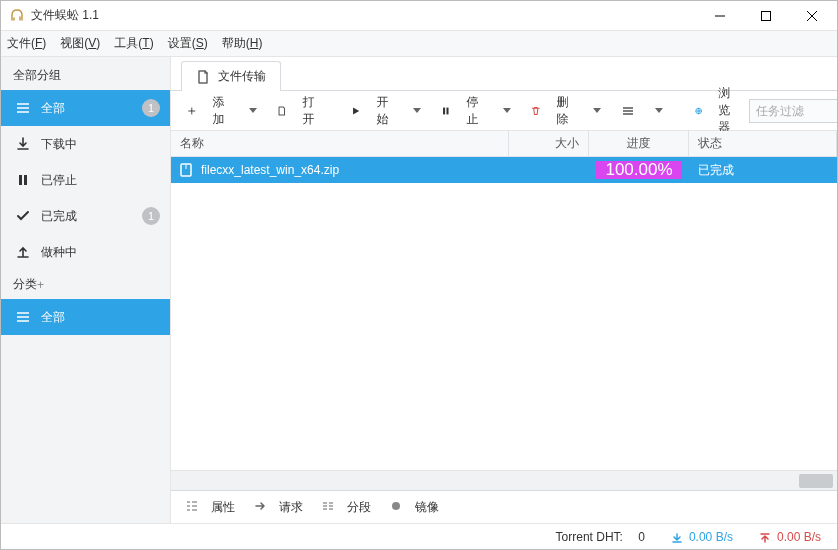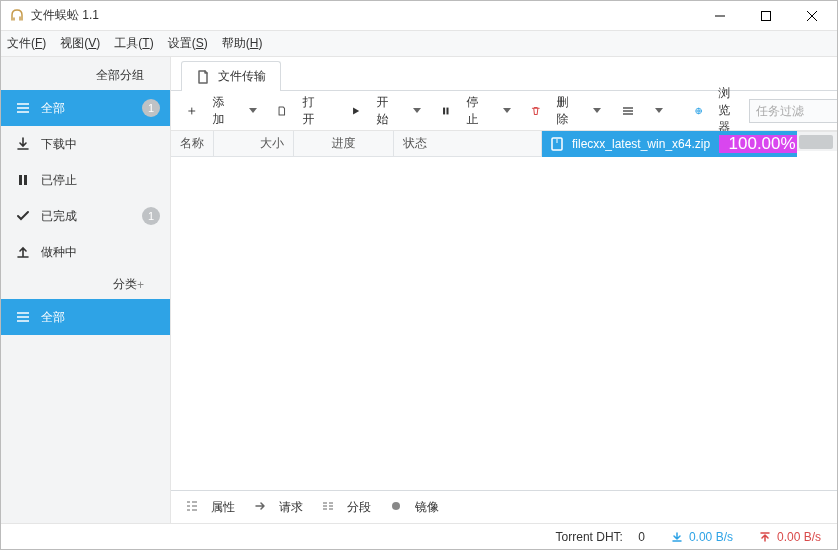--- a/index.html
+++ b/index.html
@@ -6,38 +6,38 @@
 body{width:838px;height:550px;background:#fff;display:flex;flex-direction:column;border:1px solid #bbb;overflow:hidden}
 .titlebar{height:30px;display:flex;align-items:center;padding:0 2px 0 8px;border-bottom:1px solid #e5e5e5}
 .titlebar .logo{width:16px;height:16px;margin-right:6px}
 .titlebar .title{flex:0 0 auto}
 .titlebar .spacer{flex:1}
 .winbtn{width:46px;height:30px;display:flex;align-items:center;justify-content:center}
 .menubar{height:26px;display:flex;align-items:center;padding:0 6px;gap:14px;border-bottom:1px solid #e5e5e5;background:#f7f8f9}
 .menubar span u{text-decoration:underline}
 .body{flex:1;display:flex;min-height:0}
 .sidebar{width:170px;background:#f3f4f5;border-right:1px solid #e5e5e5;display:flex;flex-direction:column;padding-top:4px}
-.side-head{padding:6px 26px;color:#6b6b6b;font-size:12px;display:flex;align-items:center;justify-content:flex-end}
+.side-head{padding:6px 12px;color:#6b6b6b;font-size:12px;display:flex;align-items:center;justify-content:flex-start}
 .side-item{height:36px;display:flex;align-items:center;padding:0 14px;gap:10px;position:relative}
 .side-item.active{background:#2ea3e6;color:#fff}
 .side-item.active *{color:#fff}
 .side-icon{width:16px;height:16px;display:flex;align-items:center;justify-content:center;flex:0 0 16px}
 .side-badge{position:absolute;right:10px;width:18px;height:18px;border-radius:50%;background:#bfc2c5;color:#fff;display:flex;align-items:center;justify-content:center;font-size:11px}
 .main{flex:1;display:flex;flex-direction:column;min-width:0}
 .tabs{height:34px;display:flex;align-items:flex-end;padding:0 10px;background:#fff;border-bottom:1px solid #d7dbdf}
 .tab{height:30px;border:1px solid #d7dbdf;border-bottom:none;border-radius:3px 3px 0 0;display:flex;align-items:center;padding:0 14px;gap:8px;background:#fff;position:relative;top:1px}
 .tab .icn{width:14px;height:14px}
 .toolbar{height:40px;display:flex;align-items:center;padding:0 8px;gap:4px;border-bottom:1px solid #e5e5e5}
 .tb-btn{height:28px;display:flex;align-items:center;padding:0 8px;gap:16px;border-radius:3px}
 .tb-sep{width:1px;height:22px;background:#e0e3e6;margin:0 4px}
 .caret{width:0;height:0;border-left:4px solid transparent;border-right:4px solid transparent;border-top:5px solid #666;margin-left:4px}
 .filter{margin-left:auto}
 .filter input{width:104px;height:24px;border:1px solid #d0d4d8;padding:0 6px;background:#fafbfc}
 .filter input::placeholder{color:#aaa}
-.grid{flex:1;display:flex;min-height:0;border-bottom:1px solid #d7dbdf}
+.grid{flex:1;display:flex;flex-direction:column;min-height:0;border-bottom:1px solid #d7dbdf}
 .grid-head{height:26px;display:flex;background:#f7f8f9;border-bottom:1px solid #e0e3e6}
 .gh{display:flex;align-items:center;padding:0 9px;border-right:1px solid #e0e3e6;color:#555}
 .gh.name{flex:1}
 .gh.size{width:80px;justify-content:flex-end}
 .gh.prog{width:100px;justify-content:center}
 .gh.stat{width:148px}
 .grid-body{flex:1;overflow:auto;position:relative}
 .row{height:26px;display:flex;align-items:center;background:#2ea3e6}
 .row *{color:#fff}
 .rc{padding:0 9px;display:flex;align-items:center;height:100%}
@@ -46,21 +46,21 @@
 .rc.prog{width:100px;padding:0;justify-content:center}
 .rc.stat{width:148px}
 .progbar{width:86px;height:18px;background:#d946ef;display:flex;align-items:center;justify-content:center;font-size:17px}
 .file-icon{width:14px;height:14px;flex:0 0 14px}
 .hscroll{height:20px;background:#f1f2f3;border-top:1px solid #e5e5e5;display:flex;align-items:center;padding:0 2px}
 .hscroll-bar{height:14px;width:34px;background:#c9ccce;border-radius:2px;margin-left:auto;margin-right:2px}
 .bottom-tabs{height:32px;display:flex;align-items:center;gap:18px;padding:0 14px}
 .bt{display:flex;align-items:flex-start;gap:12px;color:#555}
 .bt svg{width:14px;height:14px}
 .statusbar{height:26px;display:flex;align-items:center;justify-content:flex-end;gap:26px;padding:0 16px;border-top:1px solid #e5e5e5;background:#fff}
-.st{display:flex;align-items:center;gap:6px;color:#555}
+.st{display:flex;align-items:flex-end;gap:6px;color:#555}
 .st.dl svg{color:#2ea3e6}
 .st.ul svg{color:#d94a4a}
 svg{display:block}
 .icn-stroke{stroke:currentColor;fill:none;stroke-width:1.5;stroke-linecap:round;stroke-linejoin:round}
 </style>
 </head>
 <body>
 
 <div class="titlebar">
   <svg class="logo" viewBox="0 0 16 16">

